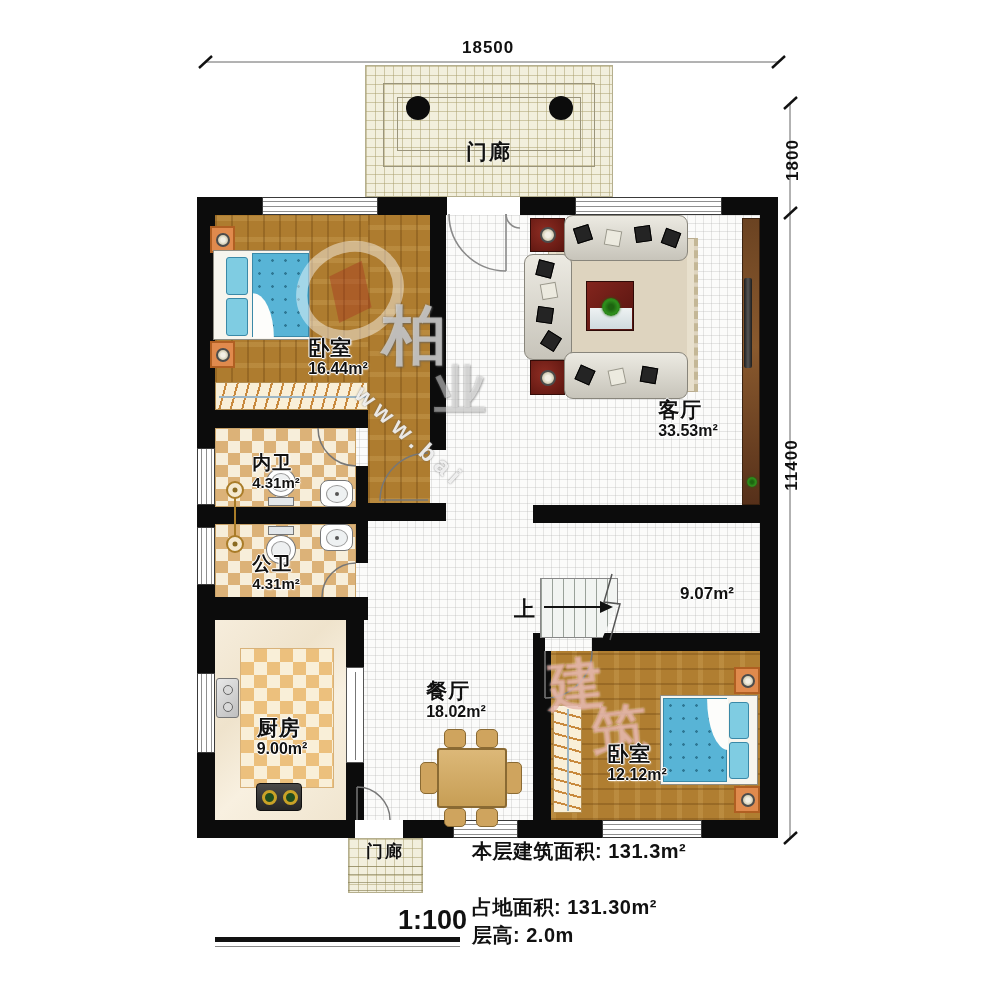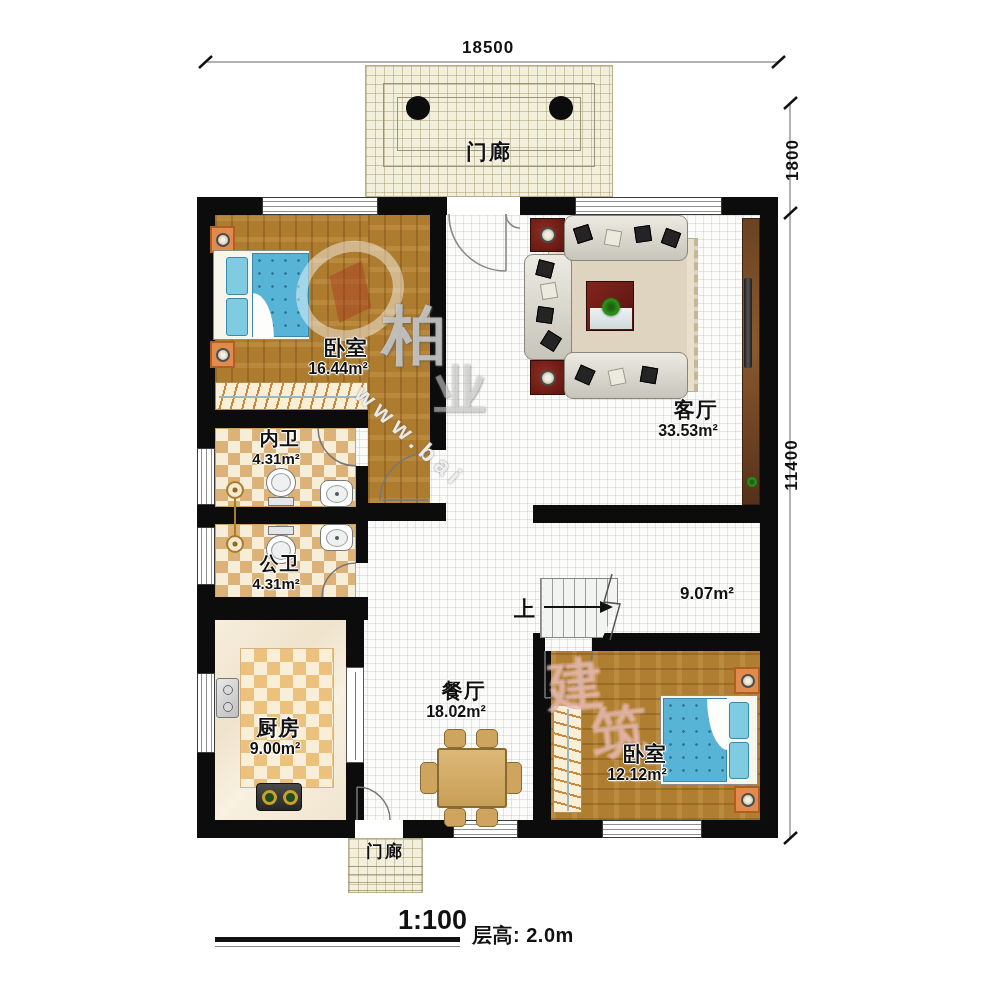--- a/index.html
+++ b/index.html
@@ -70,21 +70,21 @@
   .kc{position:absolute;border-radius:50%;border:1px solid #666;background:#d9d9d9;}
   .stove{position:absolute;background:linear-gradient(#4a4a4a,#262626);border:1px solid #111;border-radius:4px;}
   .burner{position:absolute;border-radius:50%;border:3px solid #c9a227;background:#1f4d1f;}
   .slidedoor{position:absolute;background:#fff;border:1px solid #555;}
   .dtable{position:absolute;background:linear-gradient(#dcb878,#c79e55);border:2px solid #8a6a33;border-radius:3px;}
   .chair{position:absolute;background:#cfa45e;border:1.5px solid #8a6a33;border-radius:5px;}
   .stairs{position:absolute;background-color:#f2f4f2;
         background-image:repeating-linear-gradient(90deg,#9aa19a 0 1.5px,transparent 1.5px 11px);
         border:1px solid #888;clip-path:polygon(0 0,100% 0,100% 42%,80% 100%,0 100%);}
   
-  .room-label{position:absolute;transform:translateX(-50%);text-align:right;line-height:1.15;
+  .room-label{position:absolute;transform:translateX(-50%);text-align:left;line-height:1.15;
         text-shadow:0 1px 0 #fff,0 -1px 0 #fff,1px 0 0 #fff,-1px 0 0 #fff,1px 1px 2px #fff;}
   .rn{font-size:21px;font-weight:bold;letter-spacing:1px;}
   .ra{font-size:16px;font-weight:bold;}
   .dim{position:absolute;font-size:17px;font-weight:bold;letter-spacing:1px;}
   .porch-label{position:absolute;transform:translateX(-50%);font-size:21px;font-weight:bold;letter-spacing:2px;
         text-shadow:0 0 3px #fff;}
   .up-label{position:absolute;font-size:21px;font-weight:bold;}
   .title-text{position:absolute;font-size:39px;font-weight:bold;letter-spacing:3px;}
   .title-scale{position:absolute;font-size:27px;font-weight:bold;}
   .uline1{position:absolute;background:#111;height:5px;}
@@ -321,29 +321,29 @@
   <div class="wm wm-char wm-red" style="left:592px;top:694px;font-size:56px;transform:rotate(-6deg)">筑</div>
 
   <div class="room-label" style="left:338px;top:336px">
     <div class="rn">卧室</div>
     <div class="ra">16.44m²</div>
   </div>
   <div class="room-label" style="left:688px;top:398px">
     <div class="rn">客厅</div>
     <div class="ra">33.53m²</div>
   </div>
-  <div class="room-label" style="left:276px;top:428px">
+  <div class="room-label" style="left:276px;top:452px">
     <div class="rn" style="font-size:19px">内卫</div>
     <div class="ra" style="font-size:15px">4.31m²</div>
   </div>
   <div class="room-label" style="left:276px;top:553px">
     <div class="rn" style="font-size:19px">公卫</div>
     <div class="ra" style="font-size:15px">4.31m²</div>
   </div>
-  <div class="room-label" style="left:275px;top:716px">
+  <div class="room-label" style="left:282px;top:716px">
     <div class="rn">厨房</div>
     <div class="ra">9.00m²</div>
   </div>
   <div class="room-label" style="left:456px;top:679px">
     <div class="rn">餐厅</div>
     <div class="ra">18.02m²</div>
   </div>
   <div class="room-label" style="left:707px;top:584px">
     <div class="ra" style="font-size:17px">9.07m²</div>
   </div>
@@ -353,15 +353,17 @@
   </div>
 
   <div class="dim" style="left:462px;top:38px">18500</div>
   <div class="dim" style="left:772px;top:150px;transform:rotate(-90deg);transform-origin:center">1800</div>
   <div class="dim" style="left:766px;top:455px;transform:rotate(-90deg);transform-origin:center">11400</div>
 
   <div class="title-scale" style="left:398px;top:905px">1:100</div>
   <div class="uline1" style="left:215px;top:937px;width:245px"></div>
   <div class="uline2" style="left:215px;top:946px;width:245px"></div>
 
+  <div class="stat" style="left:472px;top:838px">本层建筑面积: 131.3m²</div>
+  <div class="stat" style="left:472px;top:894px">占地面积: 131.30m²</div>
   <div class="stat" style="left:472px;top:922px">层高: 2.0m</div>
 
 </div>
 
 </body></html>

